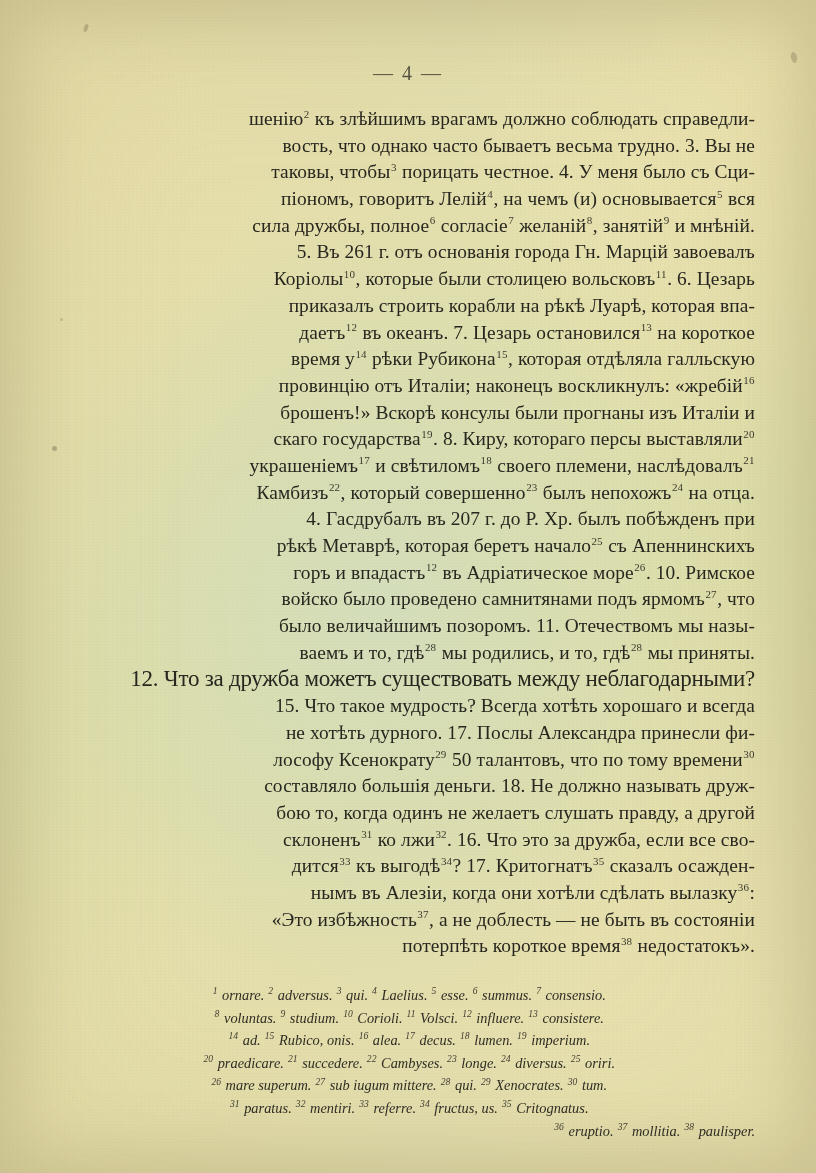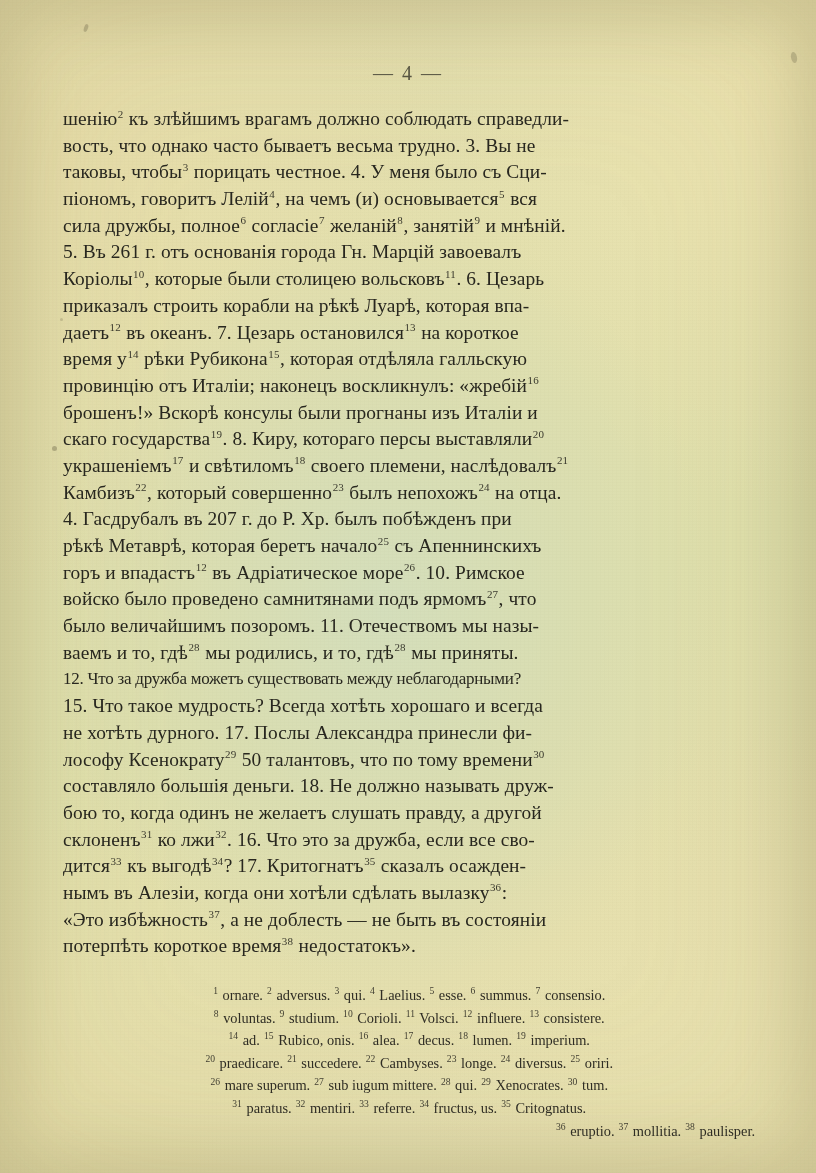--- a/index.html
+++ b/index.html
@@ -74,24 +74,25 @@
   }
 
   .ln {
     display: block;
     height: 26.7px;
     line-height: 26.7px;
     font-size: 19.4px;
     white-space: nowrap;
     color: #28271f;
     letter-spacing: .1px;
-  }
-
-  
-  .ln.tight { letter-spacing: -0.25px; font-size: 17px; }
+    text-align: right;
+  }
+
+  
+  .ln.tight { letter-spacing: -0.25px; font-size: 23px; }
 
   sup {
     font-size: 11px;
     vertical-align: super;
     line-height: 0;
     padding-left: .5px;
     padding-right: .5px;
     opacity: .9;
   }
 
@@ -103,20 +104,21 @@
     width: 692px;
   }
   .nln {
     display: block;
     height: 22.6px;
     line-height: 22.6px;
     font-size: 14.4px;
     white-space: nowrap;
     color: #2f2d24;
     text-align: center;
+    font-style: italic;
   }
   .nln.left {
     text-align: right;
     padding-left: 70px;
   }
   .nln sup {
     font-size: 9.6px;
     padding-right: 1px;
   }
 

